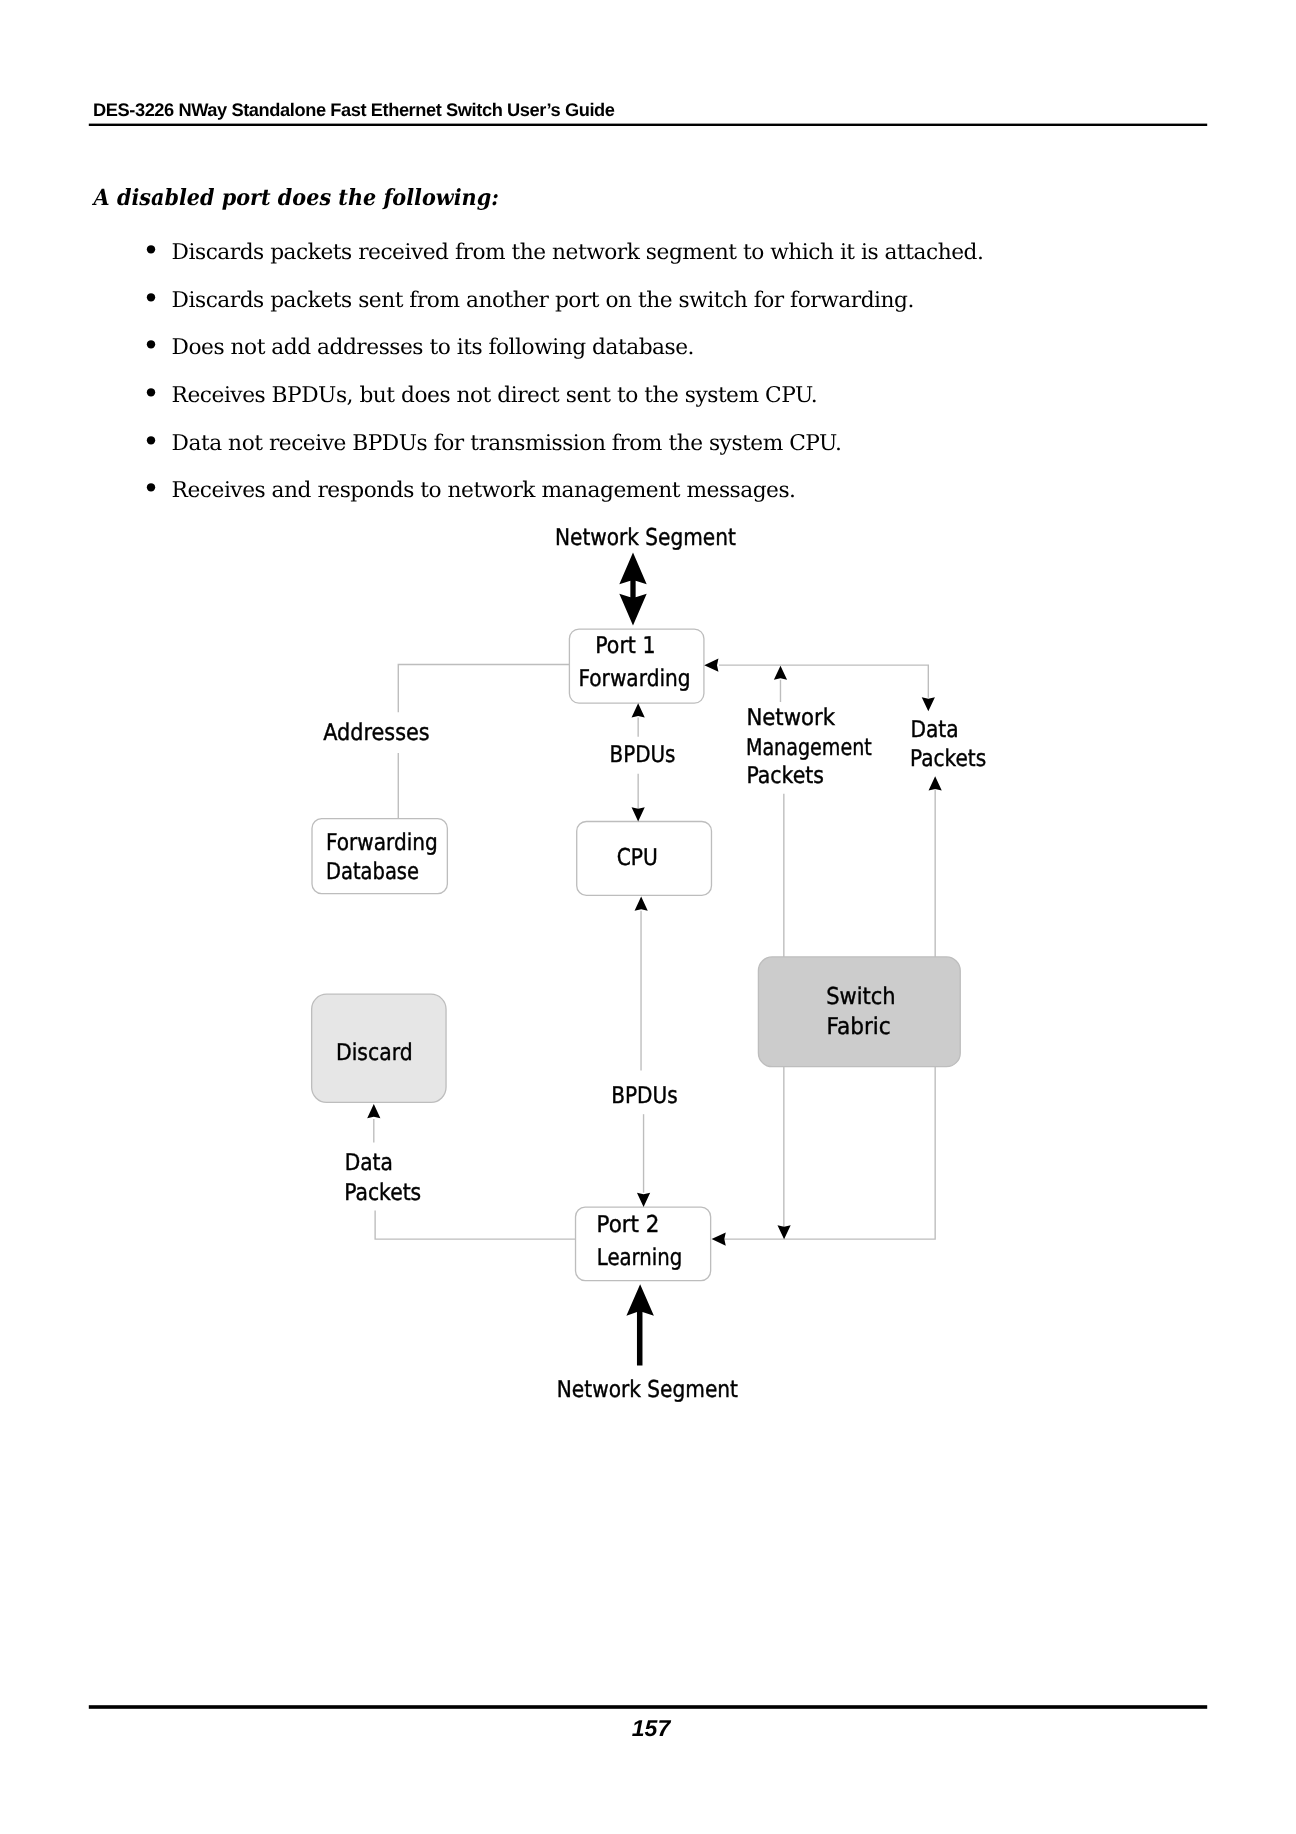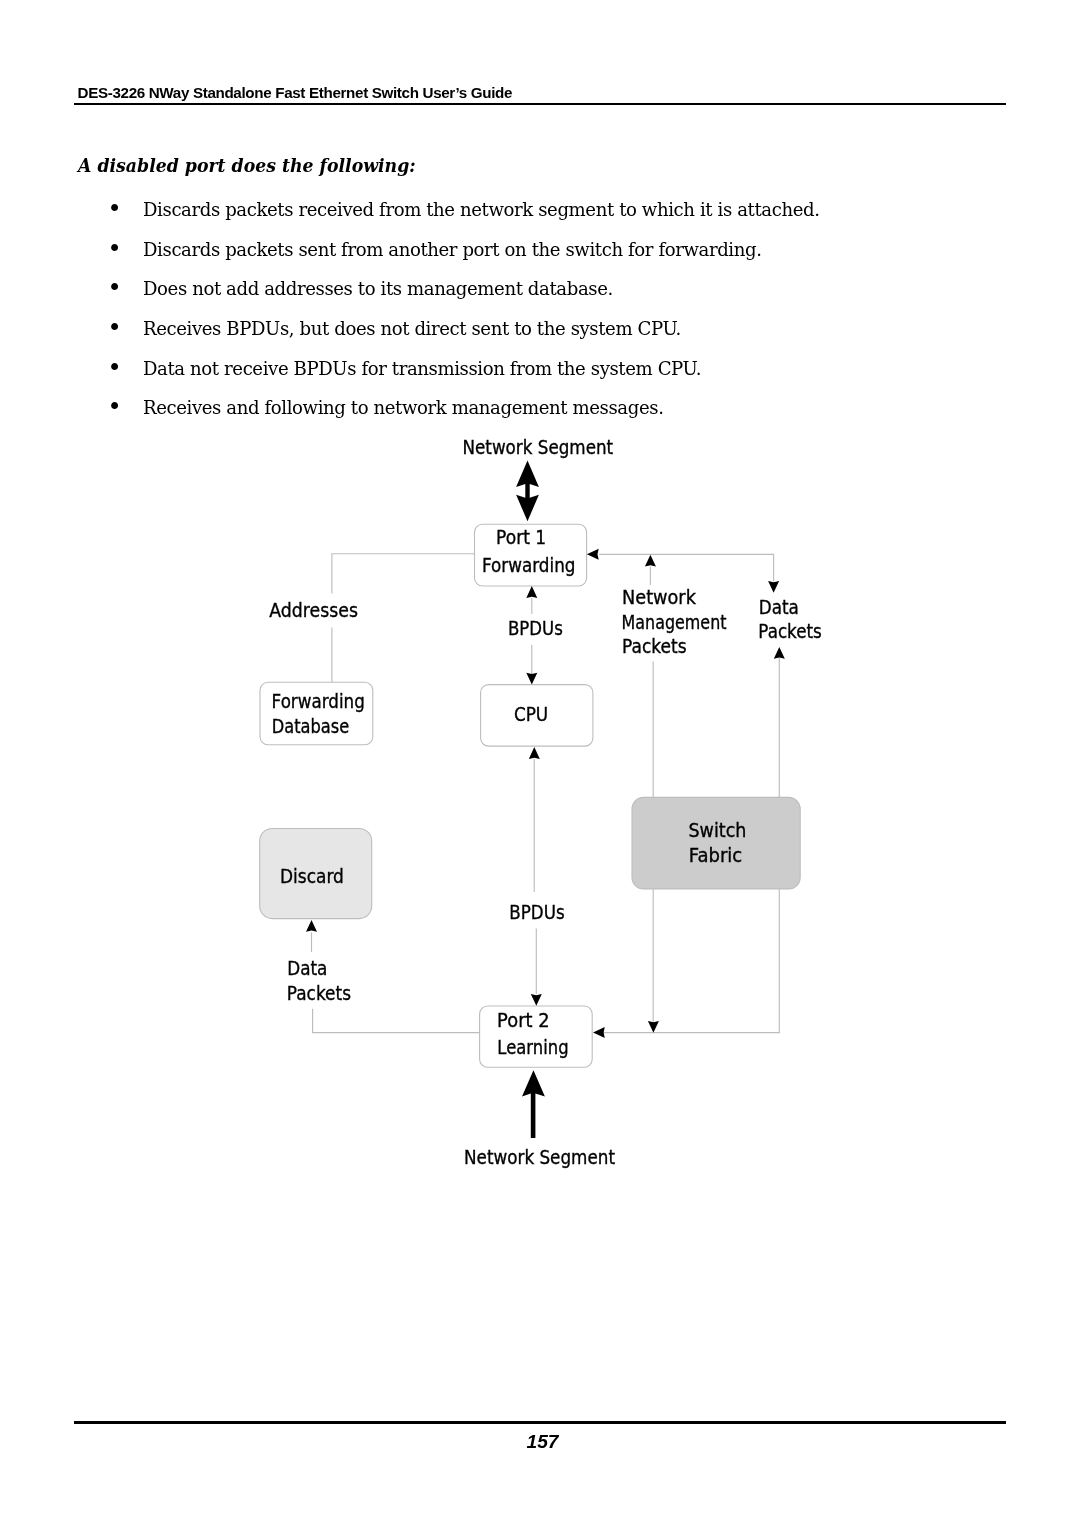--- a/index.html
+++ b/index.html
@@ -7,41 +7,41 @@
   .page{position:absolute;inset:0;border-radius:10px;}
   
   #running-head{position:absolute;left:77.5px;top:84.8px;font-family:"Liberation Sans",sans-serif;font-weight:bold;font-size:15.2px;letter-spacing:-0.34px;color:#000;white-space:nowrap;line-height:1;}
   #header-rule{position:absolute;left:74px;top:102.7px;width:932px;height:1.9px;background:#000;}
   #footer-rule{position:absolute;left:74.3px;top:1421.3px;width:931.7px;height:2.6px;background:#000;}
   #page-number{position:absolute;left:0;top:1431.8px;width:1085px;text-align:center;font-family:"Liberation Sans",sans-serif;font-weight:bold;font-style:italic;font-size:19.2px;line-height:1;}
   
   #section-heading{position:absolute;left:77.5px;top:156.5px;font-family:"DejaVu Serif",serif;font-weight:bold;font-style:italic;font-size:18.6px;line-height:1;transform:scaleX(0.93);transform-origin:left top;}
   
   #bullet-list{position:absolute;left:0;top:0;width:1080px;}
-  .bullet-item{position:absolute;left:106.5px;font-size:18.1px;letter-spacing:-0.4px;font-family:"DejaVu Serif",serif;white-space:nowrap;line-height:1;}
+  .bullet-item{position:absolute;left:106.5px;font-size:18.1px;letter-spacing:-0.4px;font-family:"DejaVu Serif",serif;white-space:nowrap;line-height:1;text-align:center;}
   .bullet-dot{display:inline-block;width:36.5px;font-size:24px;letter-spacing:0;position:relative;left:1px;top:1px;}
   svg{display:block;}
   #diagram{position:absolute;left:0;top:0;}
   .dgl{stroke:#bdbdbd;stroke-width:1.15;fill:none;}
   .dgtext{font-family:"DejaVu Sans",sans-serif;font-size:19.3px;fill:#000;stroke:#000;stroke-width:0.35;paint-order:stroke fill;}
 </style>
 </head>
 <body>
 
 <div class="page">
   <div id="running-head">DES-3226 NWay Standalone Fast Ethernet Switch User’s Guide</div>
   <div id="header-rule"></div>
   <div id="section-heading">A disabled port does the following:</div>
   <div id="bullet-list">
       <div class="bullet-item" style="top: 196.2px;"><span class="bullet-dot">•</span><span>Discards packets received from the network segment to which it is attached.</span></div>
       <div class="bullet-item" style="top: 235.8px;"><span class="bullet-dot">•</span><span>Discards packets sent from another port on the switch for forwarding.</span></div>
-      <div class="bullet-item" style="top: 275.4px;"><span class="bullet-dot">•</span><span>Does not add addresses to its management database.</span></div>
+      <div class="bullet-item" style="top: 275.4px;"><span class="bullet-dot">•</span><span>Does not add addresses to its following database.</span></div>
       <div class="bullet-item" style="top: 315px;"><span class="bullet-dot">•</span><span>Receives BPDUs, but does not direct sent to the system CPU.</span></div>
       <div class="bullet-item" style="top: 354.6px;"><span class="bullet-dot">•</span><span>Data not receive BPDUs for transmission from the system CPU.</span></div>
-      <div class="bullet-item" style="top: 394.2px;"><span class="bullet-dot">•</span><span>Receives and following to network management messages.</span></div>
+      <div class="bullet-item" style="top: 394.2px;"><span class="bullet-dot">•</span><span>Receives and responds to network management messages.</span></div>
     </div>
   <svg id="diagram" width="1080" height="1528" viewBox="0 0 1080 1528" xmlns="http://www.w3.org/2000/svg">
     <g id="diagram-lines">
         <path d="M474.5,553.7 L331.9,553.7 L331.9,593.5" class="dgl"></path>
         <path d="M331.9,627.5 L331.9,682.2" class="dgl"></path>
         <path d="M599.2,554.3 L773.6,554.3 L773.6,581.5" class="dgl"></path>
         <path d="M650.4,566.5 L650.4,585.0" class="dgl"></path>
         <path d="M653.2,661.5 L653.2,1024.0" class="dgl"></path>
         <path d="M779.3,658.0 L779.3,1032.6 L598.5,1032.6" class="dgl"></path>
         <path d="M531.8,598.0 L531.8,614.0" class="dgl"></path>

